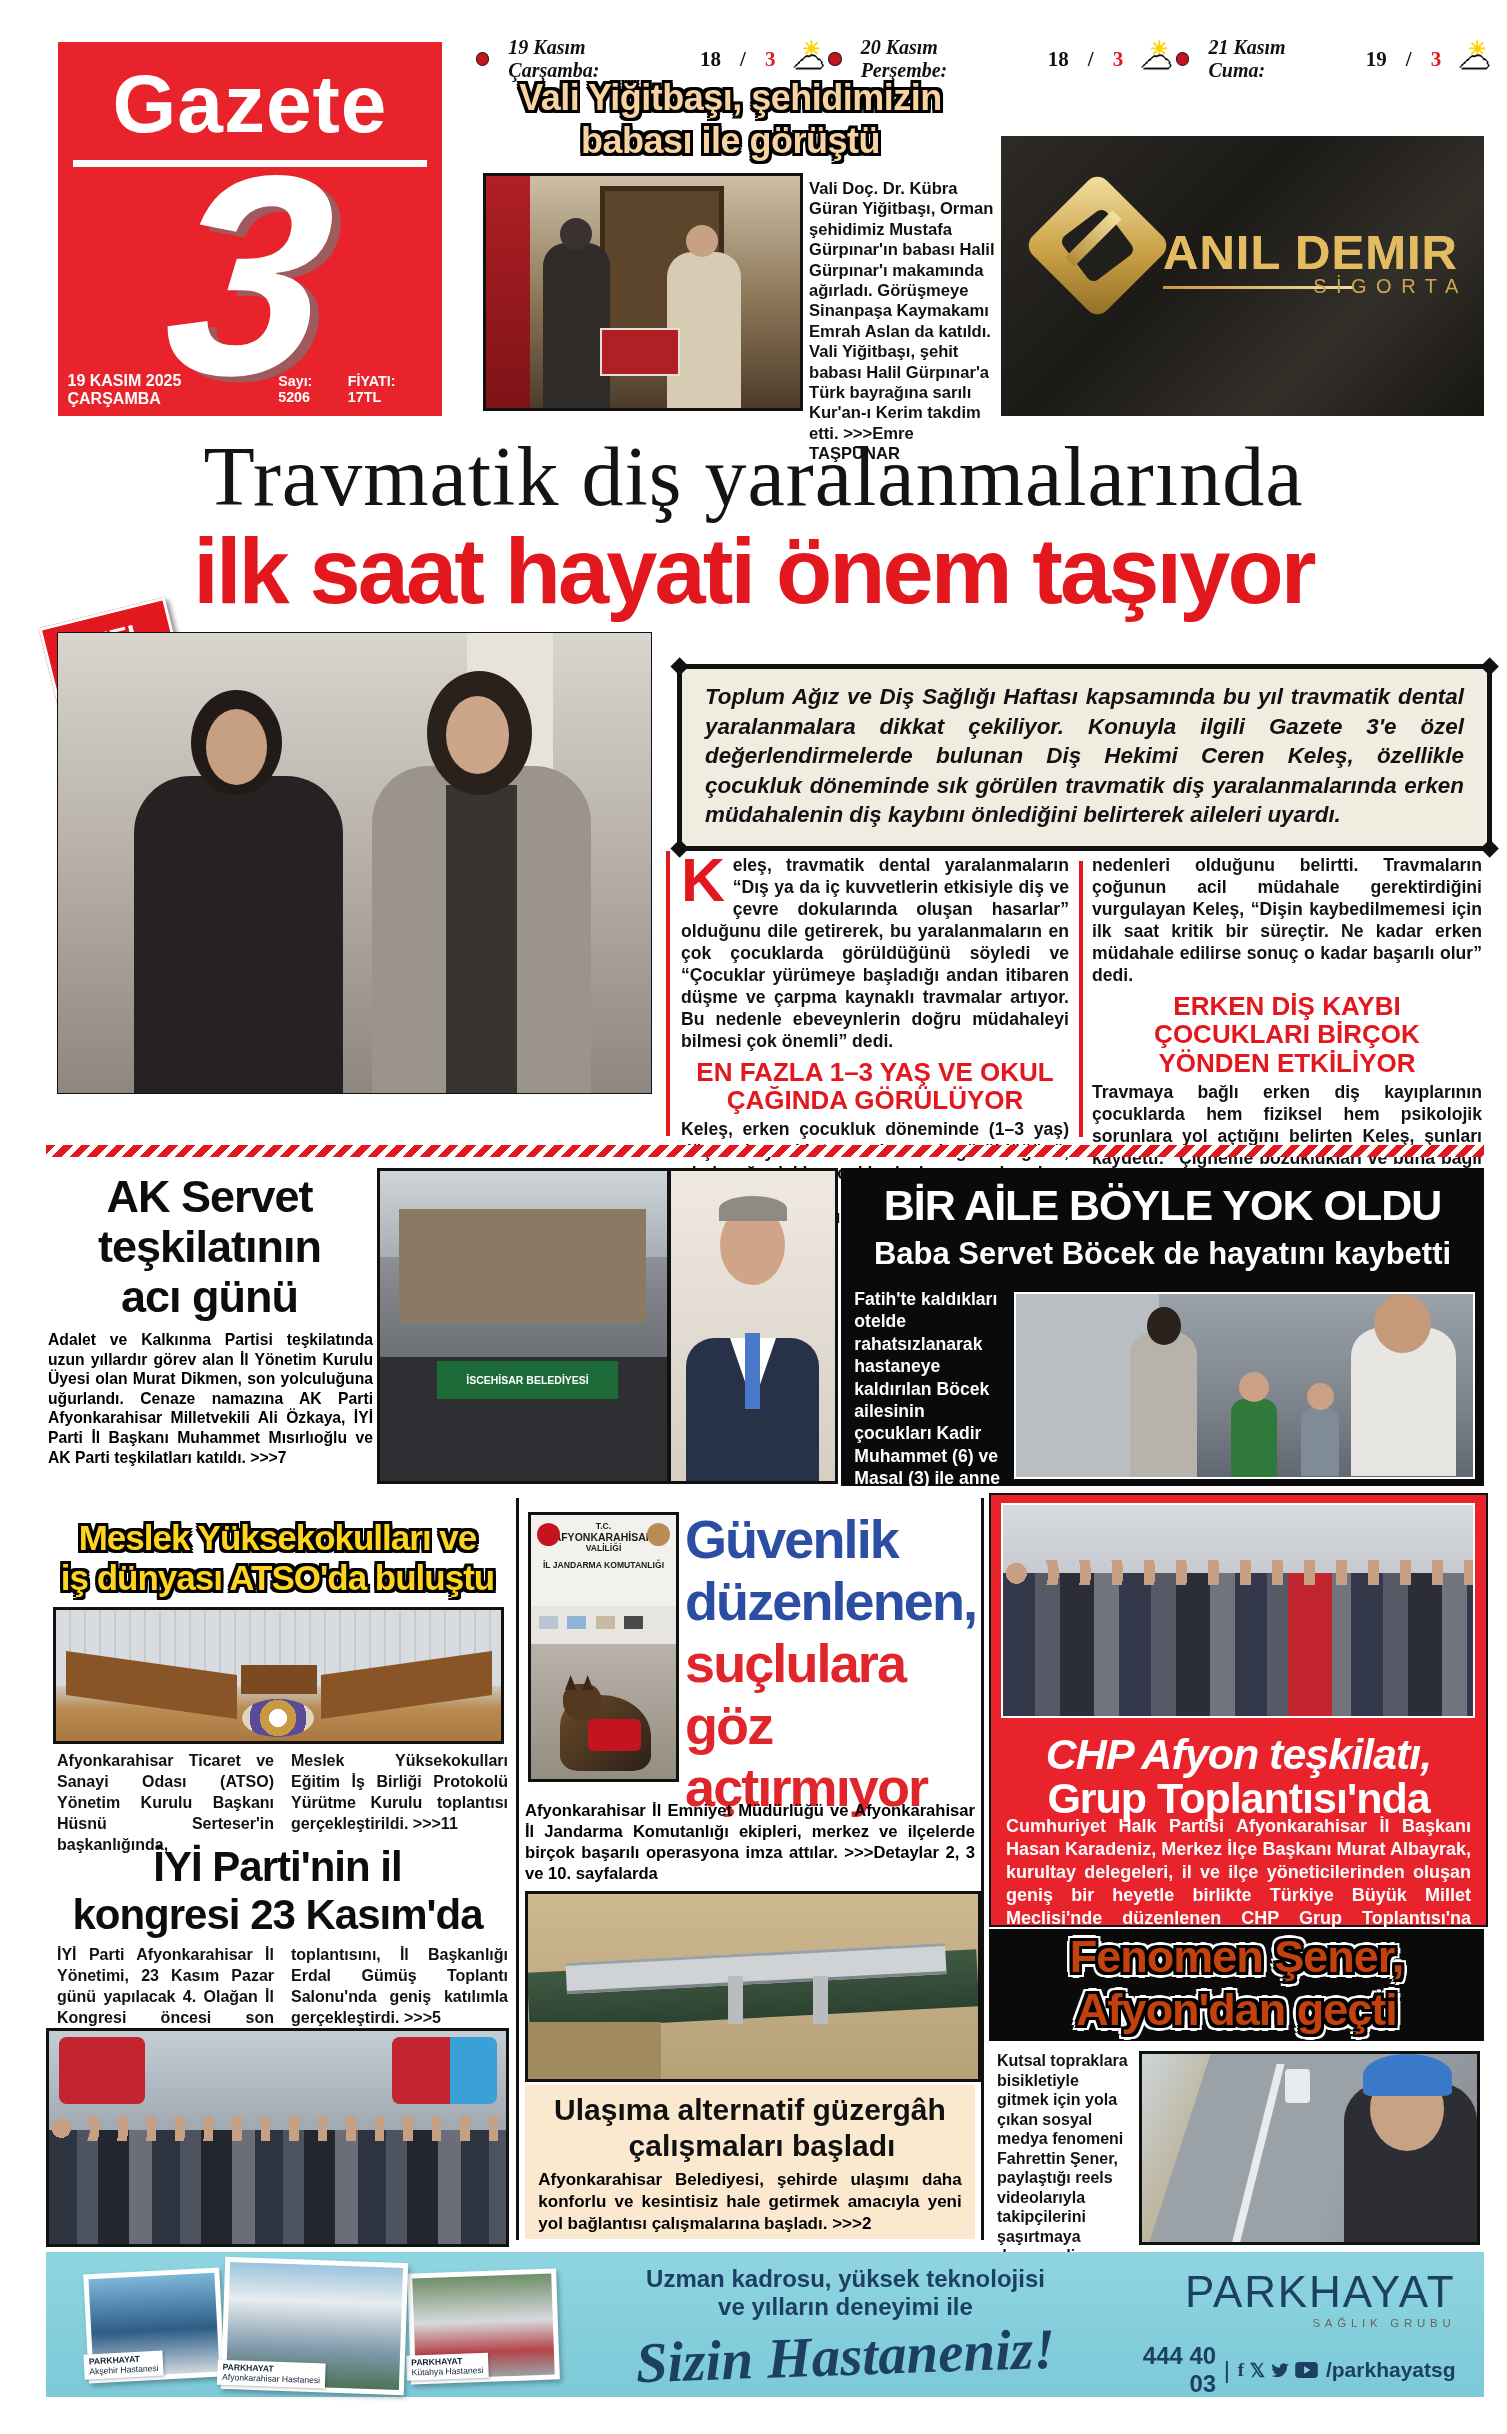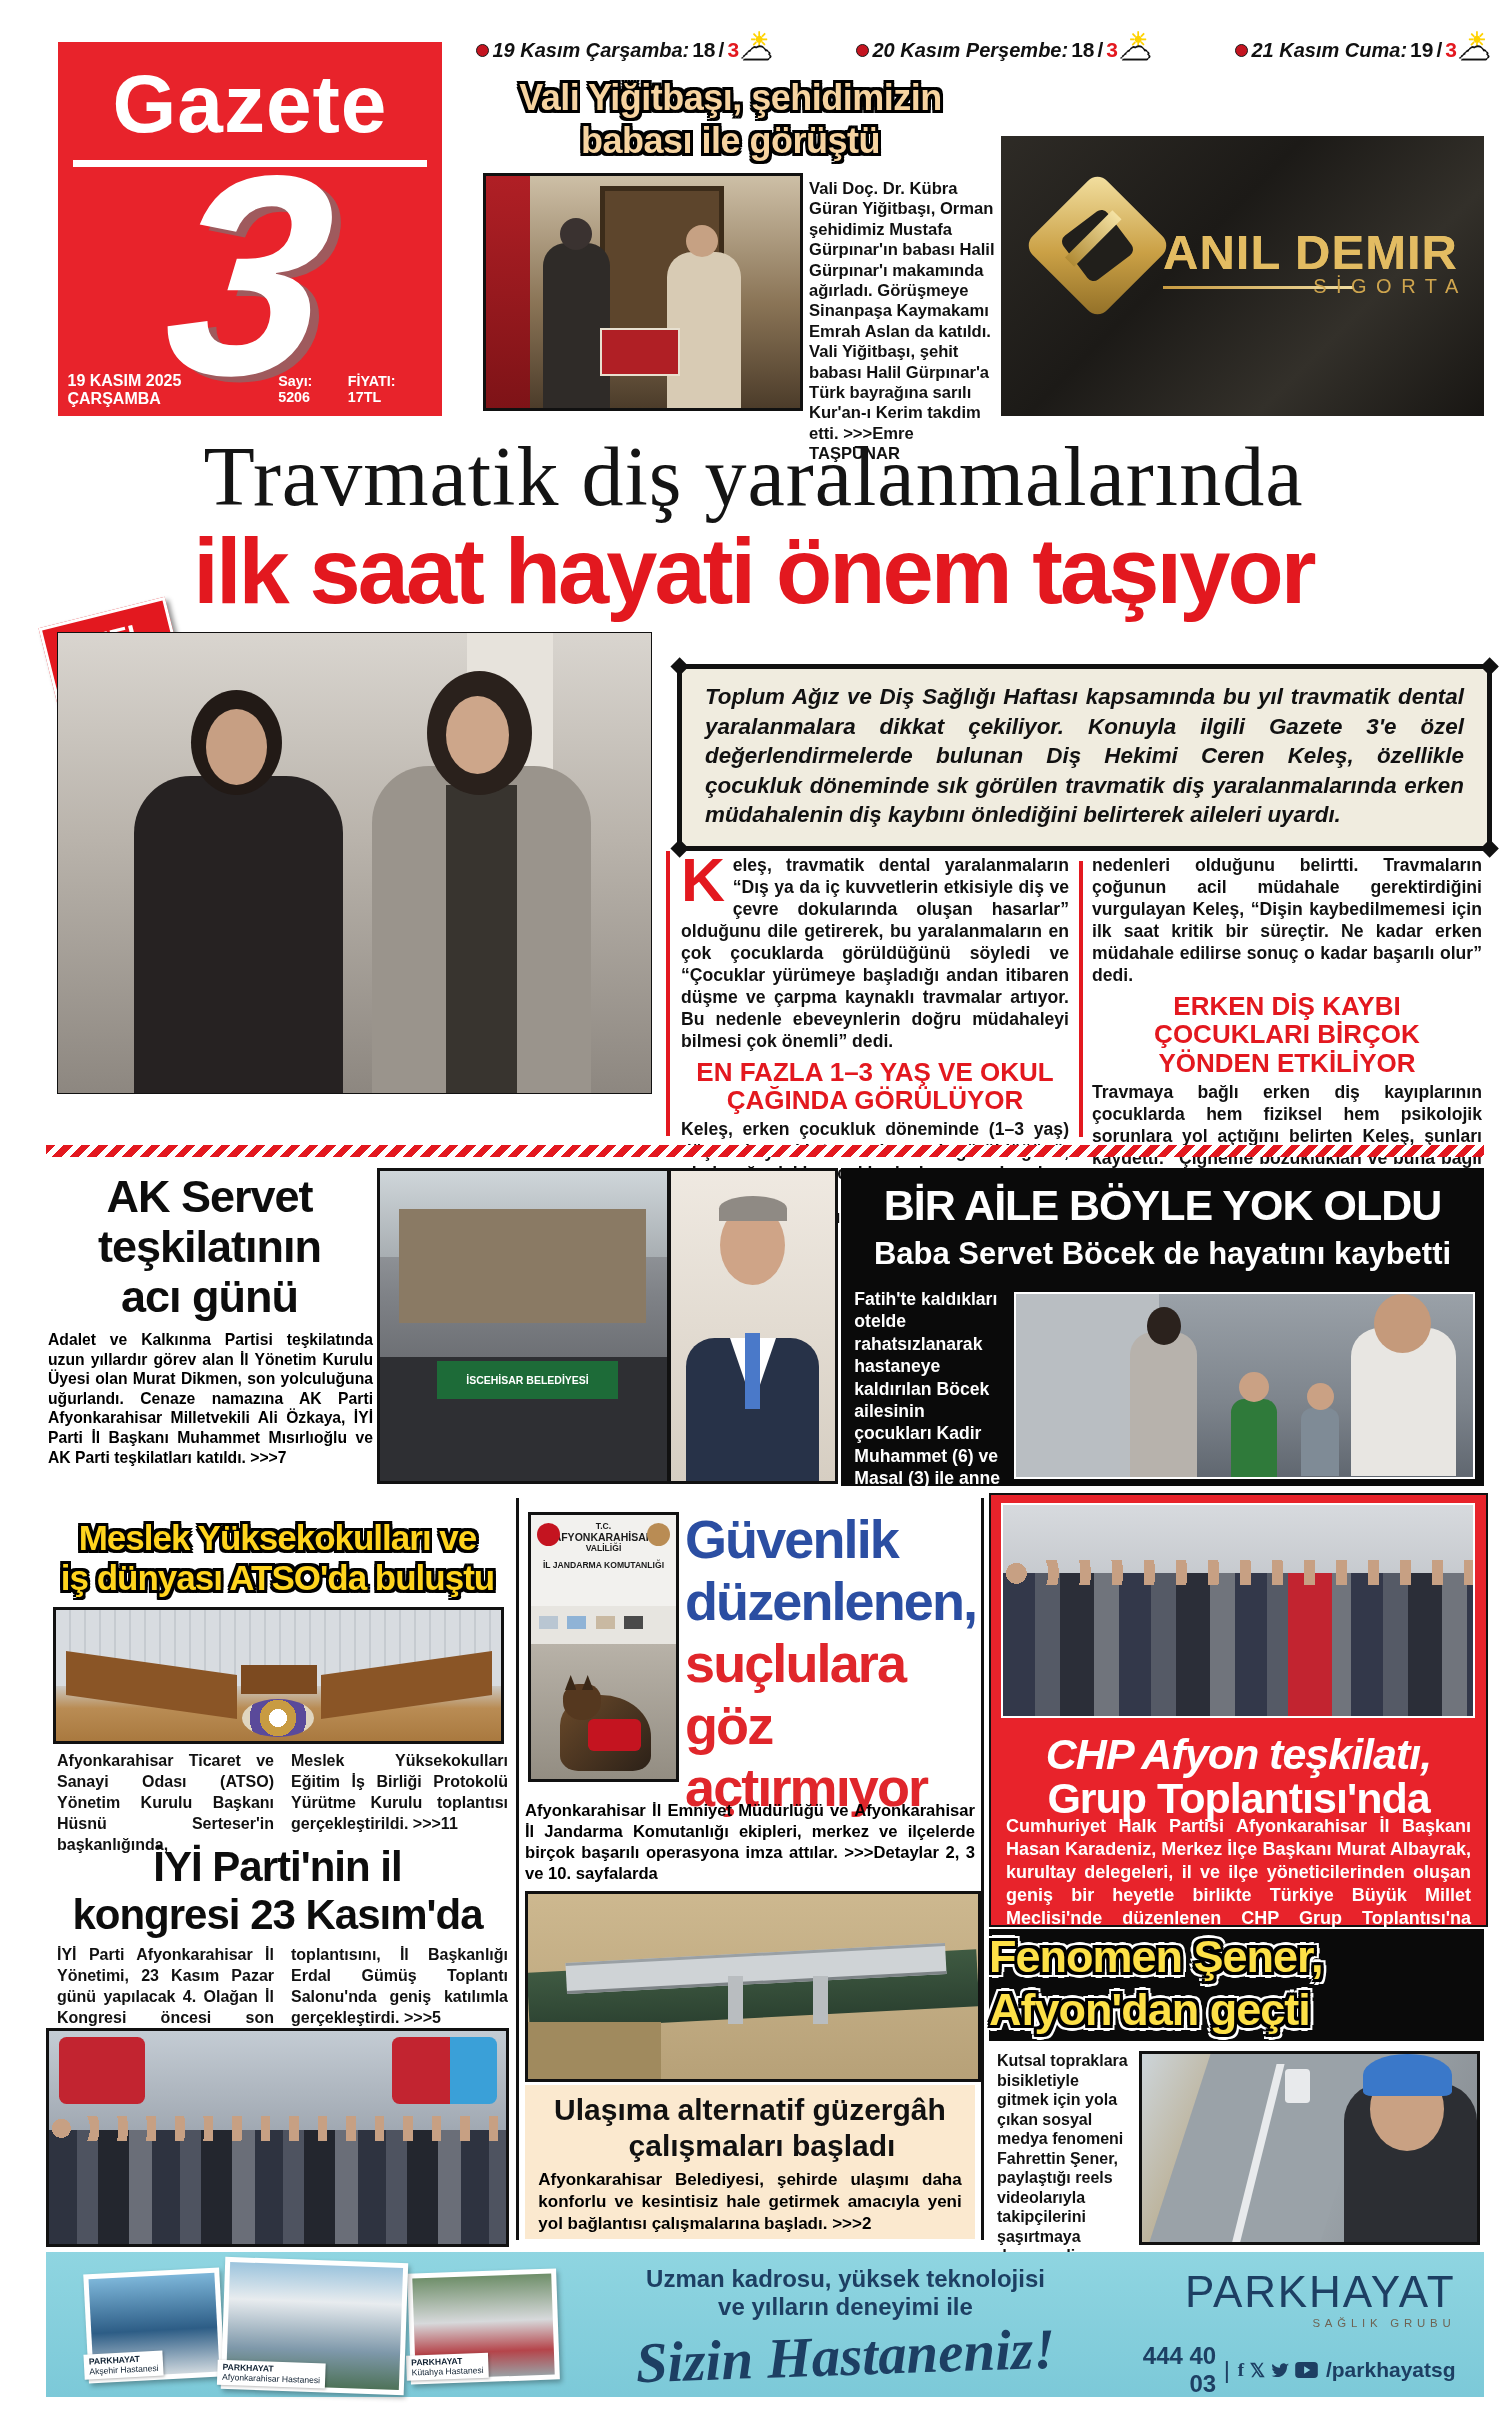--- a/index.html
+++ b/index.html
@@ -13,21 +13,21 @@
   .ol3{text-shadow:-2.9px -2.9px 0 #000,2.9px -2.9px 0 #000,-2.9px 2.9px 0 #000,2.9px 2.9px 0 #000,-2.9px 0 0 #000,2.9px 0 0 #000,0 -2.9px 0 #000,0 2.9px 0 #000;}
   .olw{text-shadow:-2.9px -2.9px 0 #000,2.9px -2.9px 0 #000,-2.9px 2.9px 0 #000,2.9px 2.9px 0 #000,-2.9px 0 0 #000,2.9px 0 0 #000,0 -2.9px 0 #000,0 2.9px 0 #000,-5.7px 0 0 #fff,5.7px 0 0 #fff,0 -5.7px 0 #fff,0 5.7px 0 #fff,-4.8px -4.8px 0 #fff,4.8px -4.8px 0 #fff,-4.8px 4.8px 0 #fff,4.8px 4.8px 0 #fff;}
   
   .masthead{left:58px;top:42px;width:384px;height:374px;background:#e8232b;color:#fff;}
   .mast-title{left:0;right:0;top:15px;text-align:center;font-size:82px;font-weight:bold;letter-spacing:1px;}
   .mast-line{left:15px;right:15px;top:118px;height:6.7px;background:#fff;}
   .mast-three{left:0;right:0;top:91px;text-align:center;font-size:285px;font-weight:bold;font-style:italic;transform:skewX(-6deg);text-shadow:9.5px 5.7px 0 rgba(120,120,120,.65);line-height:285px;}
   .mast-date{left:9.5px;right:9.5px;bottom:7.6px;display:flex;justify-content:space-between;align-items:baseline;font-weight:bold;}
   
   .weather{left:476px;top:36px;width:1018px;display:flex;justify-content:space-between;align-items:center;font-style:italic;font-size:20px;color:#111;}
-  .witem{display:flex;align-items:center;gap:3px;font-weight:600;}
+  .witem{display:flex;align-items:center;gap:19px;font-weight:600;font-family:Liberation Serif, serif;}
   .wdot{width:11.4px;height:11.4px;border-radius:50%;background:#c41420;border:1.9px solid #1a1a1a;}
   .wtemp{font-style:normal;font-weight:bold;font-size:21px;}
   .wicon{position:relative;width:34px;height:28.5px;font-style:normal;}
   .wicon .sun{position:absolute;left:7.6px;top:-7.6px;color:#ffd200;font-size:21px;}
   .wicon .cloud{position:absolute;left:0;top:-3.8px;color:#fff;font-size:28.5px;text-shadow:-1.9px 0 0 #111,1.9px 0 0 #111,0 -1.9px 0 #111,0 1.9px 0 #111;}
   
   .photo{position:absolute;overflow:hidden;border:3.8px solid #111;background:#b9b2a6;}
   
   .vali-title{left:468px;top:76px;width:525px;text-align:center;font-size:36px;line-height:43px;font-weight:800;color:#f6d3a0;letter-spacing:-0.5px;}
   .vali-body{left:809px;top:179px;width:186px;font-size:16.6px;line-height:20.4px;font-weight:bold;color:#111;}
@@ -62,21 +62,21 @@
   .guv-body{left:525px;top:1800px;width:450px;font-size:16.6px;line-height:21px;font-weight:bold;text-align:justify;}
   .chpbox{left:989px;top:1493px;width:495px;height:430px;background:#e8232b;border:2.9px solid #111;}
   .chp-h{position:absolute;left:0;right:0;text-align:center;color:#fff;font-weight:800;font-size:43px;line-height:46px;letter-spacing:-1px;}
   .chp-body{position:absolute;left:15px;right:15px;top:320px;color:#fff;font-weight:bold;font-size:18px;line-height:23px;text-align:justify;}
   
   .iyi-h{left:46px;top:1843px;width:463px;text-align:center;font-weight:800;font-size:42px;line-height:48px;color:#0d0d0d;letter-spacing:-1px;}
   .creambox{left:525px;top:2085px;width:450px;height:154px;background:#fbe9cf;}
   .ula-h{position:absolute;left:0;right:0;text-align:center;font-weight:800;font-size:30px;line-height:34px;color:#111;}
   .ula-body{position:absolute;left:13.3px;right:13.3px;top:84px;font-weight:bold;font-size:17px;line-height:22px;text-align:justify;}
   .fenbox{left:989px;top:1929px;width:495px;height:112px;background:#0a0a0a;}
-  .fen-h{position:absolute;left:0;right:0;text-align:left;font-weight:800;font-size:45px;line-height:51px;color:#fde047;letter-spacing:-1px;}
+  .fen-h{position:absolute;left:0;right:0;text-align:center;font-weight:800;font-size:45px;line-height:51px;color:#c2410c;letter-spacing:-1px;}
   .fen-body{left:997px;top:2051px;width:135px;font-weight:bold;font-size:16px;line-height:19.5px;color:#111;}
   
   .footer{left:46px;top:2252px;width:1438px;height:145px;background:linear-gradient(180deg,#8fd5e1,#7cc9d8);}
   .hosp{position:absolute;background:#fff;box-shadow:1.9px 2.9px 5.7px rgba(0,0,0,.3);padding:4.8px;}
   .hosp .img{width:100%;height:100%;}
   .hosp .lab{position:absolute;left:-3.8px;bottom:3.8px;background:#fff;color:#123;font-size:8.6px;font-weight:bold;line-height:10.5px;padding:1.9px 4.8px;box-shadow:1px 1px 2.9px rgba(0,0,0,.3);}
   .foot-center{left:533px;top:13.3px;width:533px;text-align:center;color:#1d3f63;}
   .foot-l1{font-size:24px;font-weight:600;}
   .foot-script{font-family:"Liberation Serif",serif;font-style:italic;font-size:57px;font-weight:bold;transform:rotate(-2deg);margin-top:1.9px;}
   .foot-brand{font-size:44px;letter-spacing:1.9px;color:#1d3f63;font-weight:500;}

